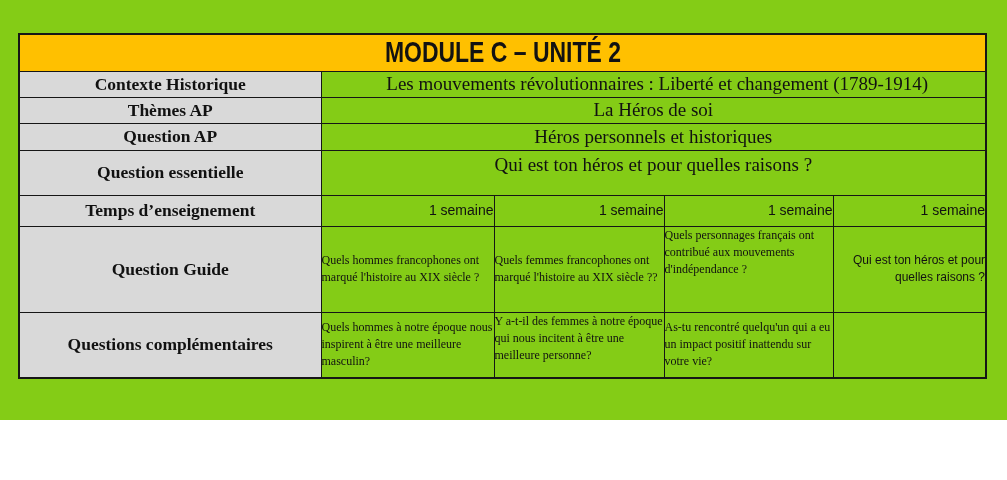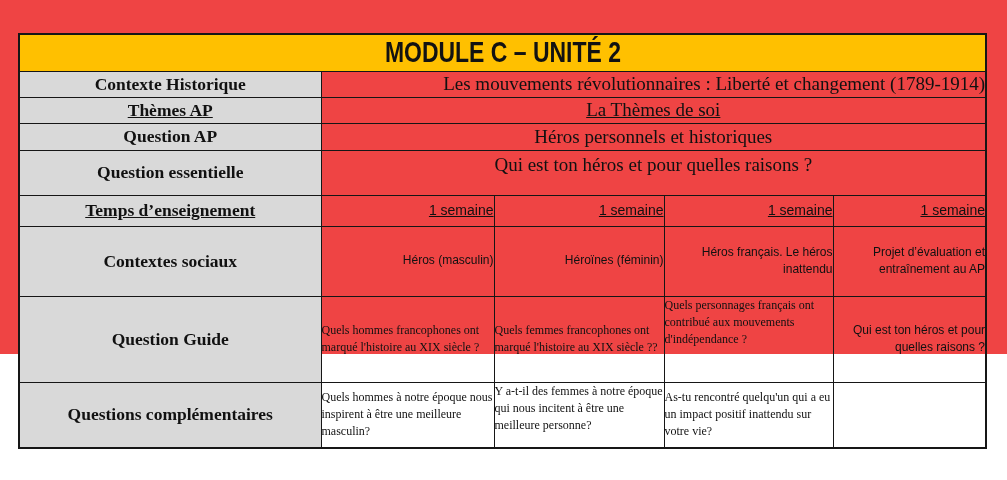--- a/index.html
+++ b/index.html
@@ -6,22 +6,22 @@
     margin: 0;
     padding: 0;
     background: #ffffff;
     width: 1007px;
     height: 480px;
     overflow: hidden;
   }
   .page {
     position: relative;
     width: 1007px;
-    height: 354px;
-    background: #ef4444;
+    height: 420px;
+    background: #84cc16;
   }
   table.unit-table {
     position: absolute;
     left: 18px;
     top: 33px;
     width: 967px;
     border-collapse: collapse;
     table-layout: fixed;
     border: 2px solid #161616;
     color: #111111;
@@ -84,24 +84,24 @@
     font-family: Liberation Serif, serif;
     font-size: 12px;
     line-height: 1.45;
     padding: 3px 6px;
     vertical-align: middle;
   }
   td.sans-left.top-align { vertical-align: top; }
   tr.semaine-row td.sans-center { font-size: 14px; }
   
   tr.row-contexte-historique { height: 26px; margin-top: 46px; }
-  tr.row-themes-ap          { height: 26px; text-decoration: underline; }
+  tr.row-themes-ap          { height: 26px; }
   tr.row-contexte-ap        { height: 27px; }
   tr.row-question-essentielle { height: 45px; margin-top: 43px; }
-  tr.semaine-row            { height: 31px; text-decoration: underline; }
+  tr.semaine-row            { height: 31px; }
   tr.row-contextes-sociaux  { height: 70px; }
   tr.row-question-guide     { height: 86px; }
   tr.row-questions-comp     { height: 66px; }
 </style>
 </head>
 <body>
 
 <div class="page">
   <table class="unit-table">
     <colgroup>
@@ -114,53 +114,46 @@
 
     <tbody>
         <tr class="title-row">
       <td class="title-cell" colspan="5">
         <span class="title-text">MODULE C – UNITÉ 2</span>
       </td>
     </tr>
 
     <tr class="row-contexte-historique">
       <td class="label-cell">Contexte Historique</td>
-      <td class="serif-value" colspan="4" style="text-align:right; padding-left:8px;">Les mouvements révolutionnaires : Liberté et changement (1789-1914)</td>
+      <td class="serif-value" colspan="4" style="text-align:center; padding-left:8px;">Les mouvements révolutionnaires : Liberté et changement (1789-1914)</td>
     </tr>
 
     <tr class="row-themes-ap">
       <td class="label-cell">Thèmes AP</td>
-      <td class="serif-value" colspan="4">La Thèmes de soi</td>
+      <td class="serif-value" colspan="4">La Héros de soi</td>
     </tr>
 
     <tr class="row-contexte-ap">
       <td class="label-cell">Question AP</td>
       <td class="serif-value" colspan="4">Héros personnels et  historiques</td>
     </tr>
 
     <tr class="row-question-essentielle">
       <td class="label-cell">Question essentielle</td>
       <td class="serif-value top-align" colspan="4">Qui est ton héros et pour quelles raisons ?</td>
     </tr>
 
     <tr class="semaine-row">
       <td class="label-cell">Temps d’enseignement</td>
       <td class="sans-center">1 semaine</td>
       <td class="sans-center">1 semaine</td>
       <td class="sans-center">1 semaine</td>
       <td class="sans-center">1 semaine</td>
     </tr>
 
-    <tr class="row-contextes-sociaux">
-      <td class="label-cell">Contextes sociaux</td>
-      <td class="sans-center">Héros (masculin)</td>
-      <td class="sans-center">Héroïnes (féminin)</td>
-      <td class="sans-center">Héros français. Le héros inattendu</td>
-      <td class="sans-center">Projet d’évaluation et entraînement au AP</td>
-    </tr>
 
     <tr class="row-question-guide">
       <td class="label-cell">Question Guide</td>
       <td class="sans-left">Quels hommes francophones ont marqué l'histoire au XIX siècle ?</td>
       <td class="sans-left">Quels femmes francophones ont marqué l'histoire au XIX siècle ??</td>
       <td class="sans-left top-align">Quels personnages français ont contribué aux mouvements d'indépendance ?</td>
       <td class="sans-center">Qui est ton héros et pour quelles raisons ?</td>
     </tr>
 
     <tr class="row-questions-comp">

